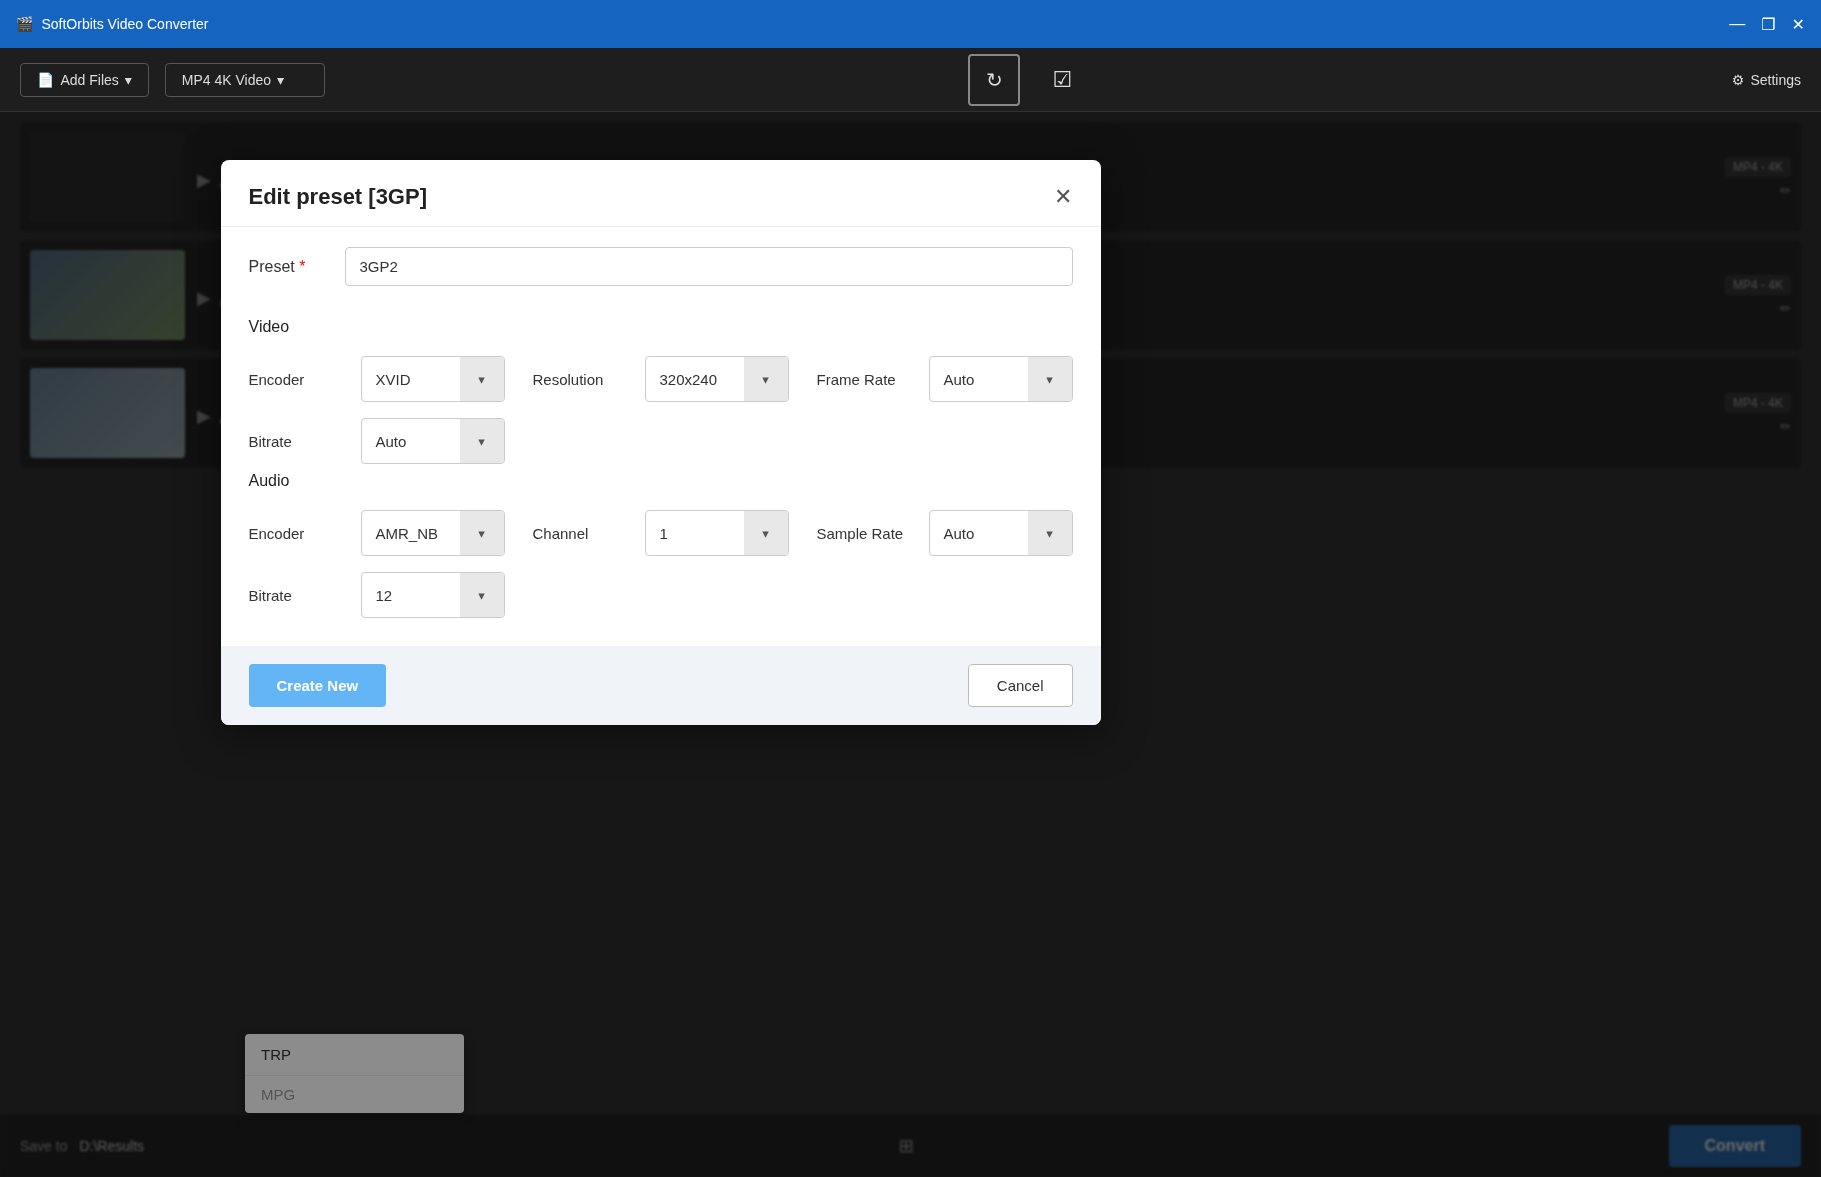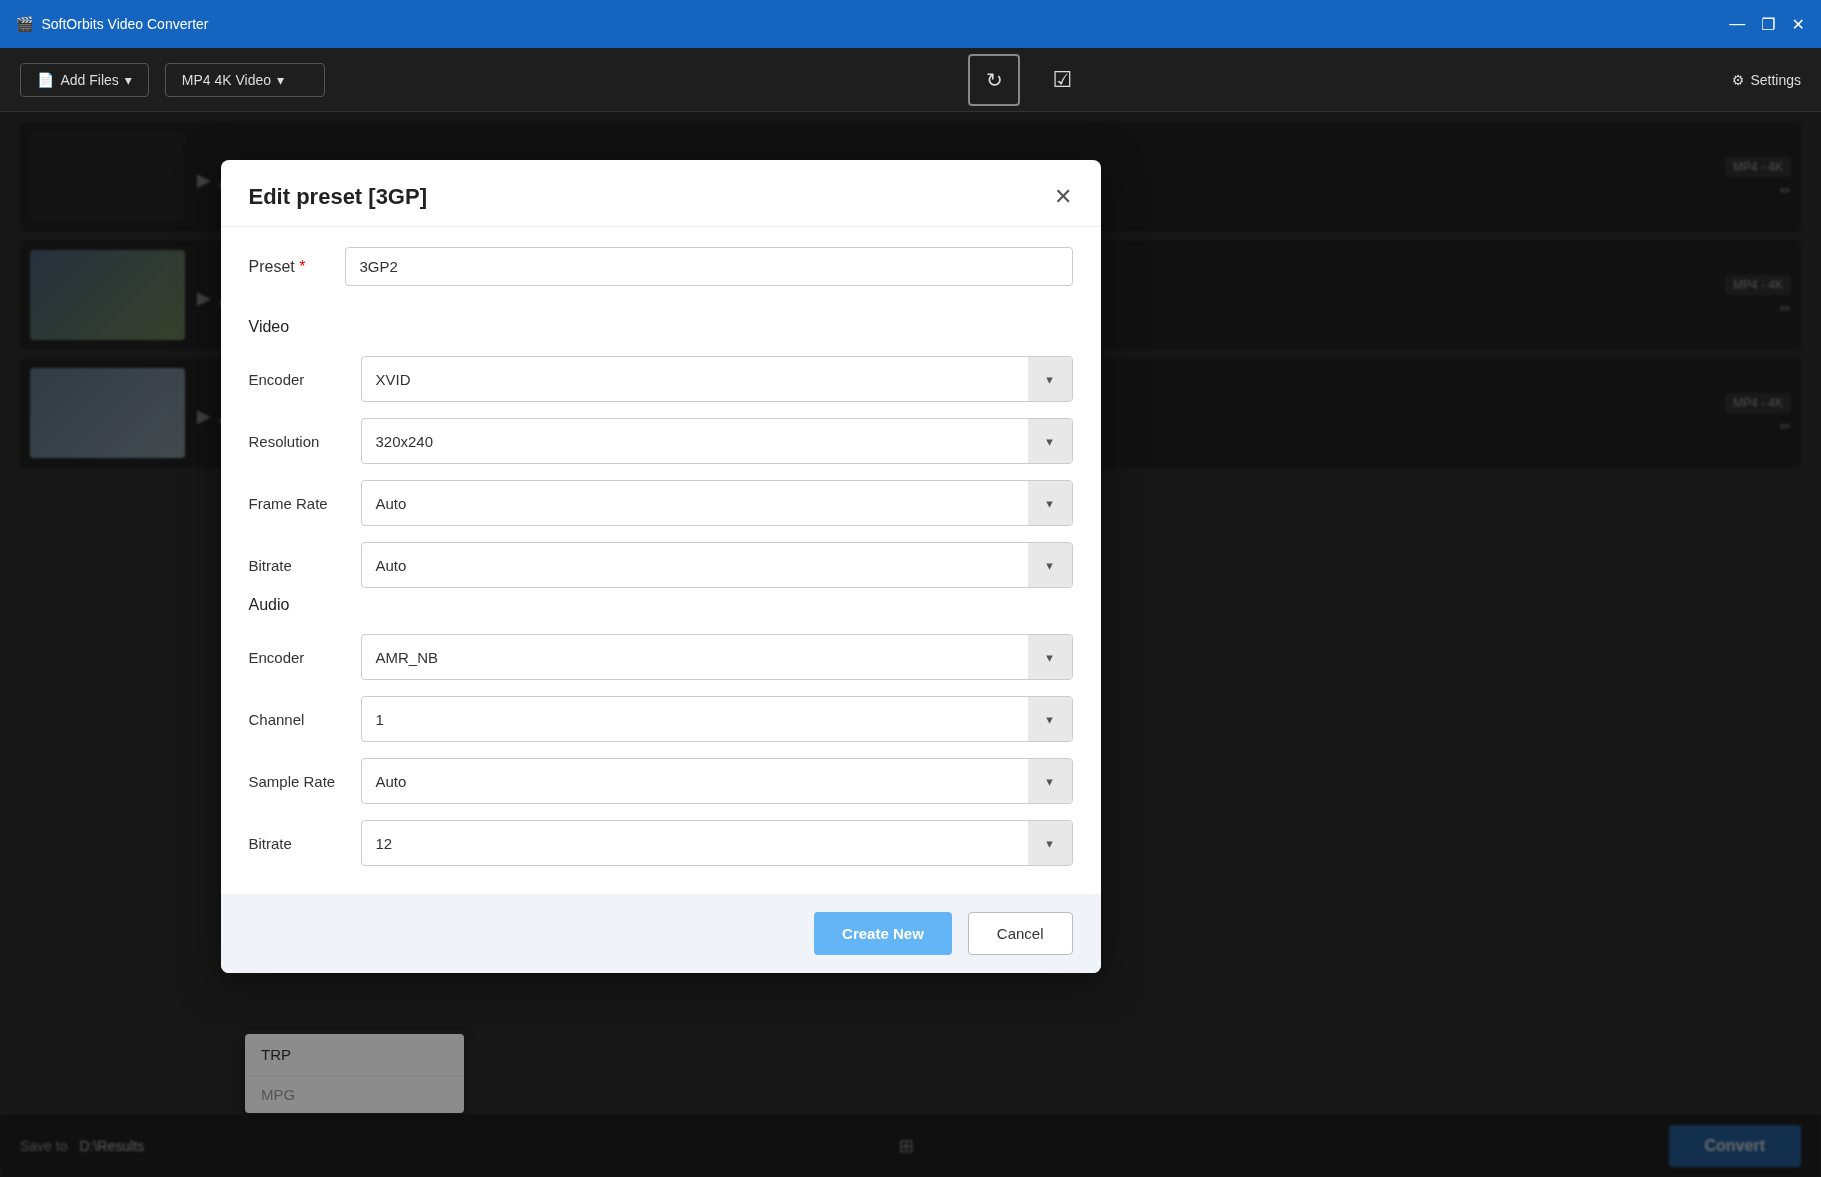--- a/index.html
+++ b/index.html
@@ -278,21 +278,21 @@
     .section-title {
       text-align: left;
       font-size: 16px;
       font-weight: 400;
       color: #222;
       margin: 8px 0 20px;
     }
 
     .form-grid {
       display: grid;
-      grid-template-columns: 1fr;
+      grid-template-columns: 1fr 1fr 1fr;
       gap: 16px 28px;
       margin-bottom: 8px;
     }
     .form-group {
       display: flex;
       align-items: center;
       gap: 12px;
     }
     .form-label {
       font-size: 15px;
@@ -324,21 +324,21 @@
       cursor: pointer;
       font-size: 13px;
       color: #555;
       flex-shrink: 0;
     }
 
     .dialog-footer {
       background: #f0f4f8;
       padding: 18px 28px;
       display: flex;
-      justify-content: flex-end;
+      justify-content: space-between;
       gap: 16px;
     }
     .btn-create {
       background: #64b5f6;
       color: white;
       border: none;
       padding: 12px 28px;
       border-radius: 4px;
       font-size: 15px;
       font-weight: 600;

